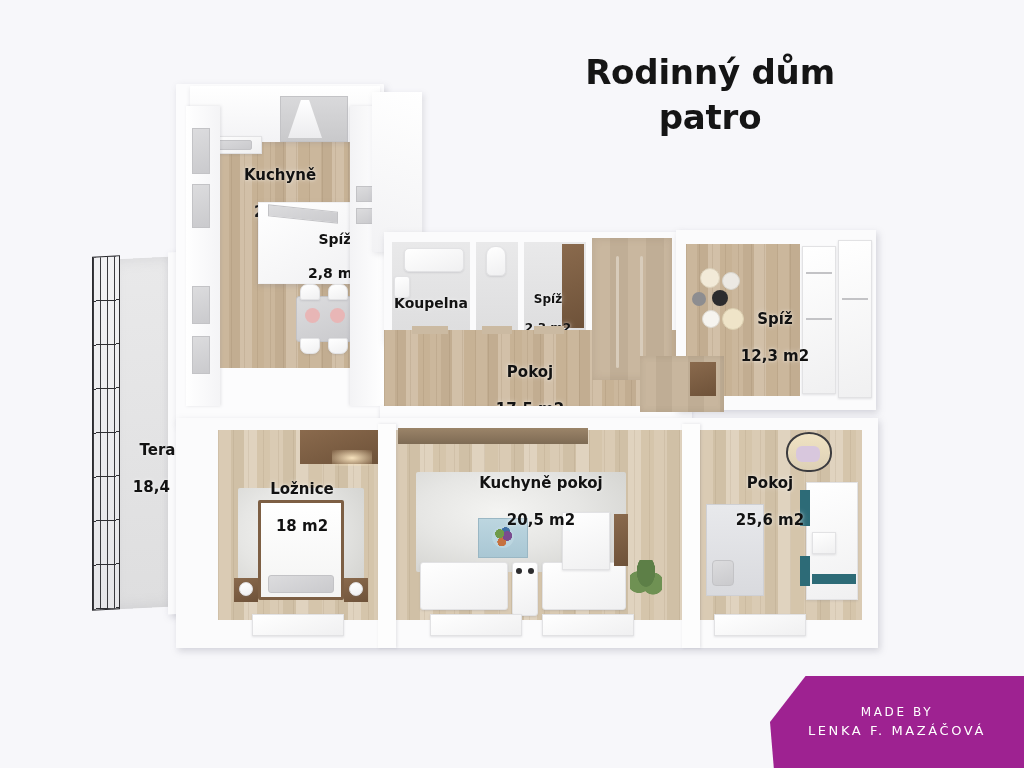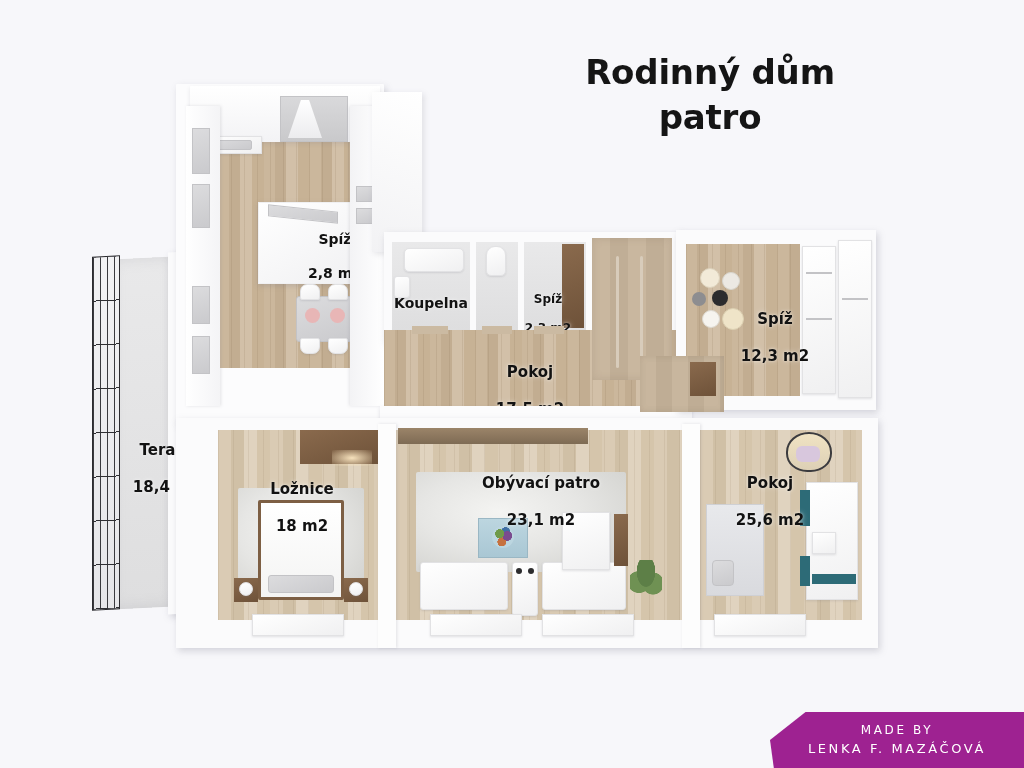--- a/index.html
+++ b/index.html
@@ -115,21 +115,21 @@
       repeating-linear-gradient(90deg, #3a3a3e 0px, #3a3a3e 1px, rgba(0,0,0,0) 1px, rgba(0,0,0,0) 7px),
       linear-gradient(180deg,#f2f2f4,#e6e6e9);
     border: 1px solid #2c2c30;
     transform: skewY(-3deg);
   }
 
   
   #made-by-banner {
     position: absolute;
     right: 0; bottom: 0;
-    width: 254px; height: 56px;
+    width: 254px; height: 92px;
     background: #9e2291;
     clip-path: polygon(14% 0, 100% 0, 100% 100%, 1.5% 100%, 0 50%);
     color: #ffffff;
     display: flex;
     flex-direction: column;
     justify-content: center;
     align-items: center;
     text-align: center;
     letter-spacing: 2.6px;
     font-size: 13px;
@@ -173,20 +173,24 @@
   <div class="fx white-box" style="left:202px; top:136px; width:60px; height:18px;"></div>
   <div class="fx grey-box" style="left:210px; top:140px; width:42px; height:10px; border-radius:2px;"></div>
 
   <div class="fx" style="left:186px; top:106px; width:34px; height:300px;
               background:linear-gradient(90deg,#ffffff,#f4f4f6); box-shadow:1px 0 3px rgba(130,130,140,0.2);"></div>
   <div class="fx grey-box" style="left:192px; top:128px; width:18px; height:46px;"></div>
   <div class="fx grey-box" style="left:192px; top:184px; width:18px; height:44px;"></div>
   <div class="fx grey-box" style="left:192px; top:286px; width:18px; height:38px;"></div>
   <div class="fx grey-box" style="left:192px; top:336px; width:18px; height:38px;"></div>
 
+  <div class="label lbl-lg" style="left:222px; top:148px; width:116px;">
+    <span class="nm">Kuchyně</span>
+    <span class="ar">23 m2</span>
+  </div>
 
   <div class="fx" style="left:258px; top:202px; width:122px; height:82px;
               background:linear-gradient(150deg,#ffffff,#efeff1);
               box-shadow:0 2px 5px rgba(120,120,135,0.25); border:1px solid #f0f0f2;"></div>
   <div class="fx grey-box" style="left:268px; top:208px; width:70px; height:12px; transform:skewY(6deg);"></div>
   <div class="label lbl-md" style="left:288px; top:214px; width:94px;">
     <span class="nm">Spíž</span>
     <span class="ar">2,8 m2</span>
   </div>
 
@@ -308,22 +312,22 @@
   <div class="fx" style="left:528px; top:568px; width:6px; height:6px; border-radius:50%; background:#2c2c2e;"></div>
   <div class="fx white-box" style="left:562px; top:512px; width:48px; height:58px;"></div>
   <div class="fx brown-box" style="left:614px; top:514px; width:14px; height:52px;"></div>
   <div class="fx" style="left:630px; top:560px; width:32px; height:38px;
               background:radial-gradient(ellipse at 50% 30%, #5d7f47 0 40%, rgba(0,0,0,0) 42%),
                          radial-gradient(ellipse at 28% 58%, #6f9153 0 34%, rgba(0,0,0,0) 36%),
                          radial-gradient(ellipse at 72% 62%, #6f9153 0 32%, rgba(0,0,0,0) 34%);"></div>
   <div class="fx white-box" style="left:430px; top:614px; width:92px; height:22px;"></div>
   <div class="fx white-box" style="left:542px; top:614px; width:92px; height:22px;"></div>
   <div class="label lbl-lg" style="left:452px; top:456px; width:178px;">
-    <span class="nm">Obývací patro</span>
-    <span class="ar">23,1 m2</span>
+    <span class="nm">Kuchyně pokoj</span>
+    <span class="ar">20,5 m2</span>
   </div>
 
   <div class="room floor-wood-light" style="left:700px; top:430px; width:162px; height:190px;"></div>
   <div class="fx" style="left:786px; top:432px; width:46px; height:40px; border-radius:50% 50% 46% 46%;
               background:linear-gradient(180deg,#f0e3c3,#ddd0b5); border:2px solid #3b3b3e;"></div>
   <div class="fx" style="left:796px; top:446px; width:24px; height:16px; border-radius:6px; background:#d8c7dd;"></div>
   <div class="fx" style="left:706px; top:504px; width:58px; height:92px;
               background:linear-gradient(180deg,#e8e9ec,#d9dade); border:1px solid #cfd0d4;"></div>
   <div class="fx grey-box" style="left:712px; top:560px; width:22px; height:26px; border-radius:4px;"></div>
   <div class="fx white-box" style="left:806px; top:482px; width:52px; height:118px;"></div>

